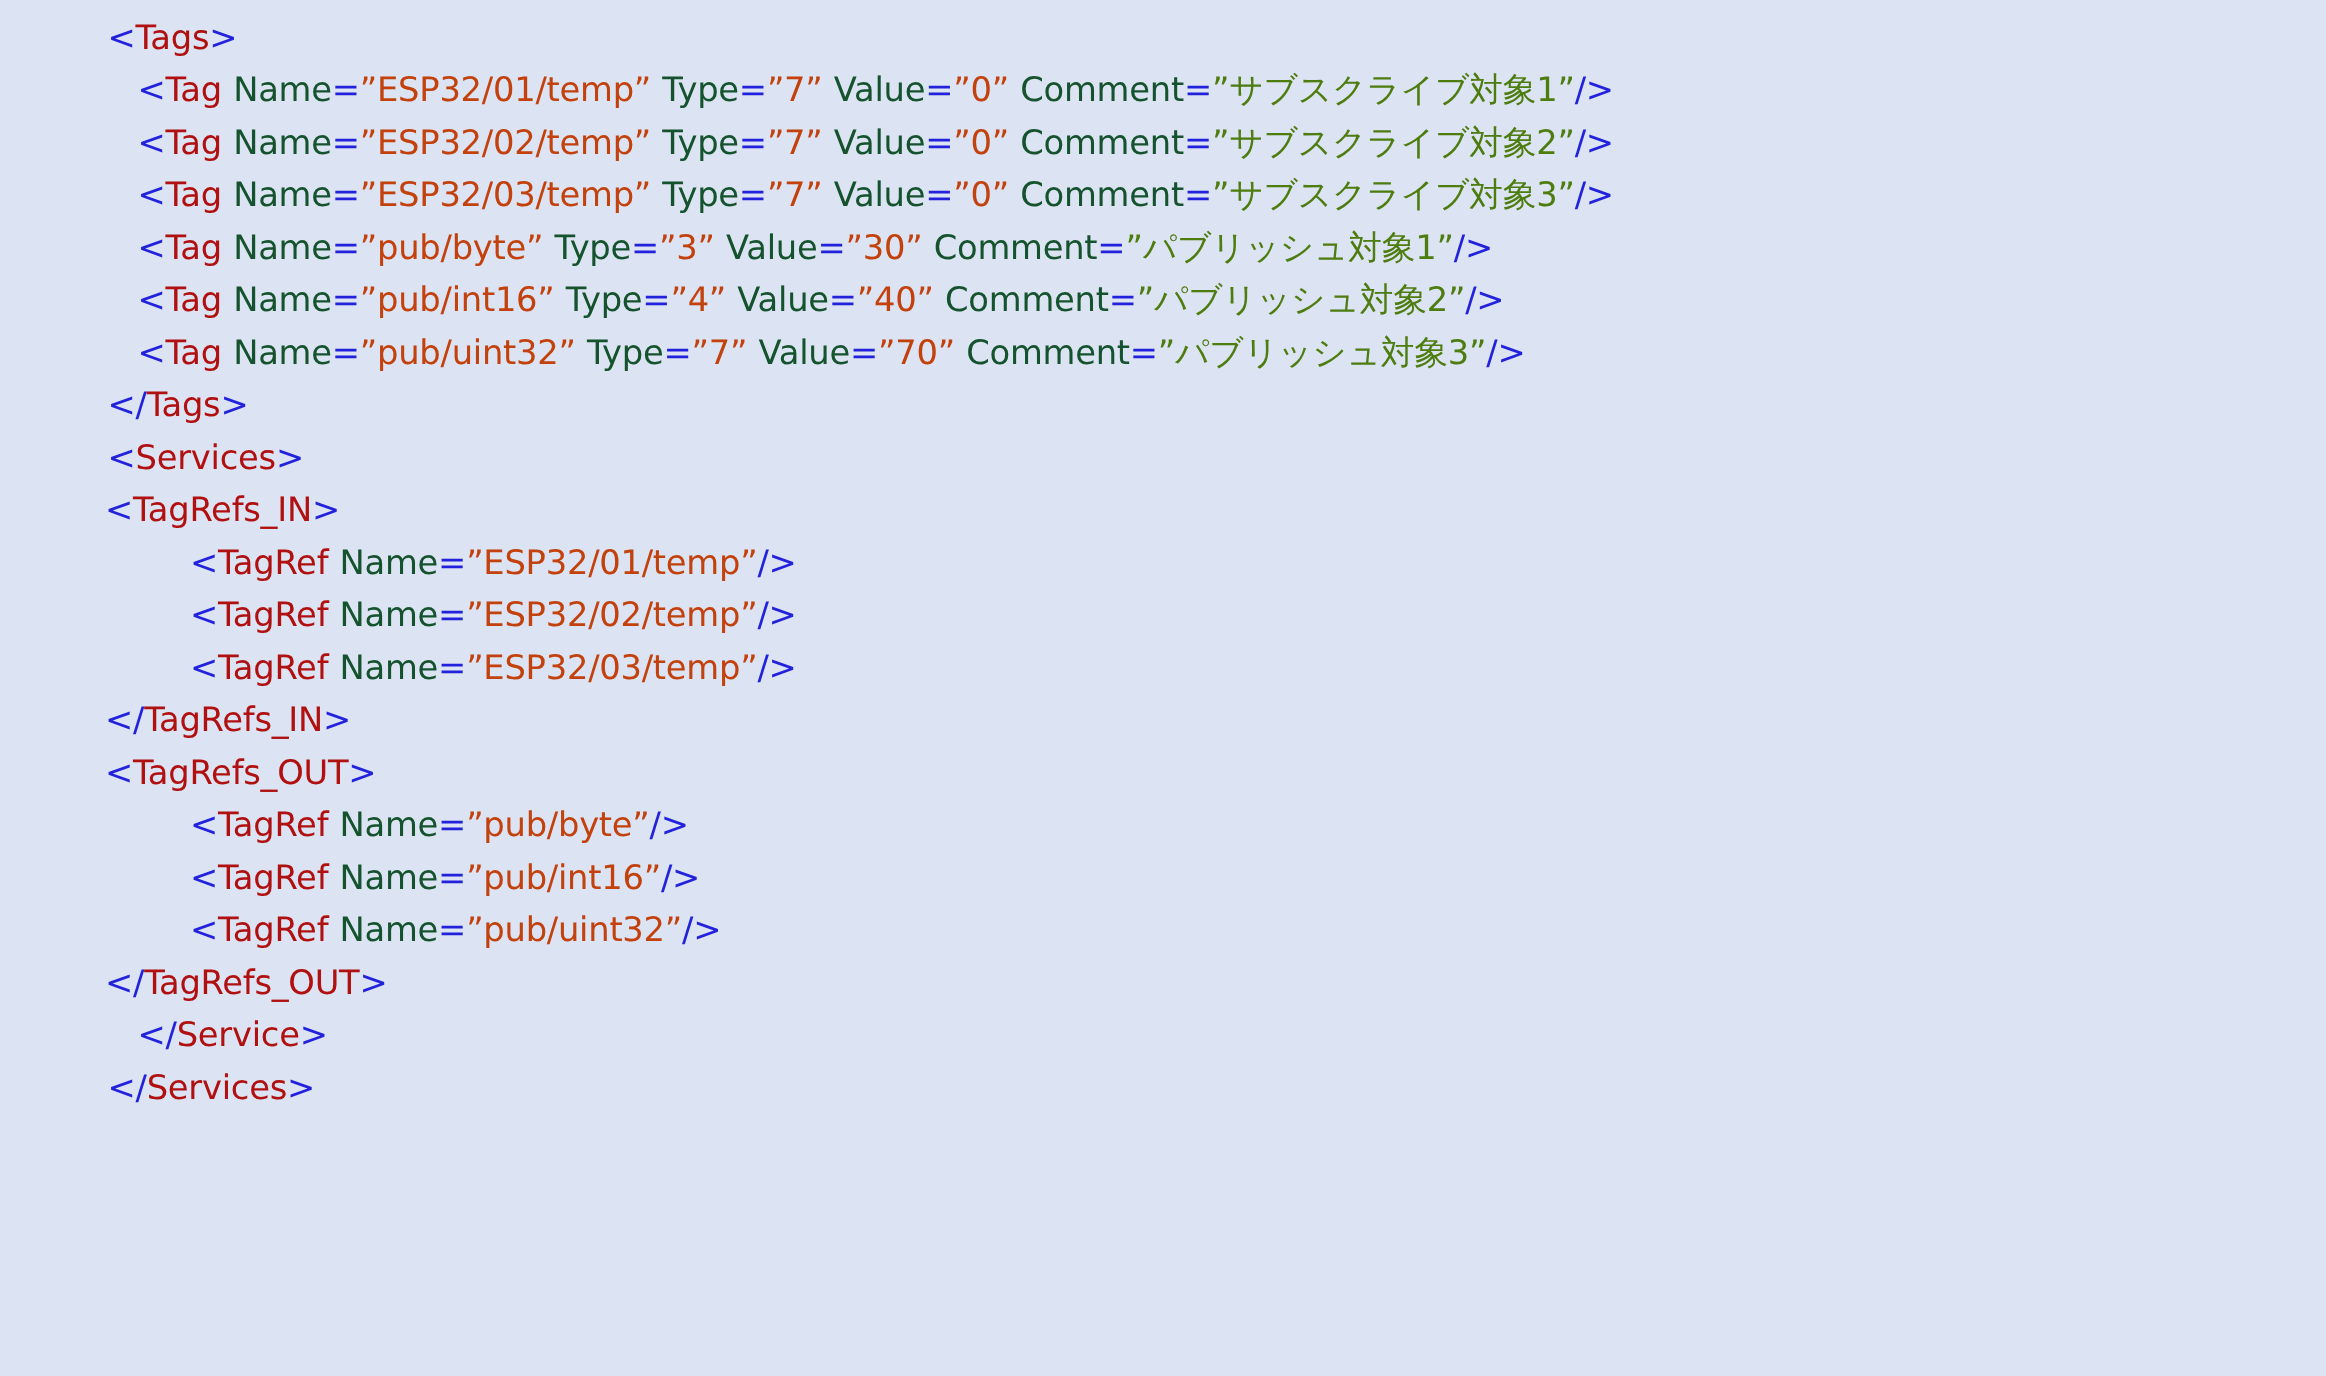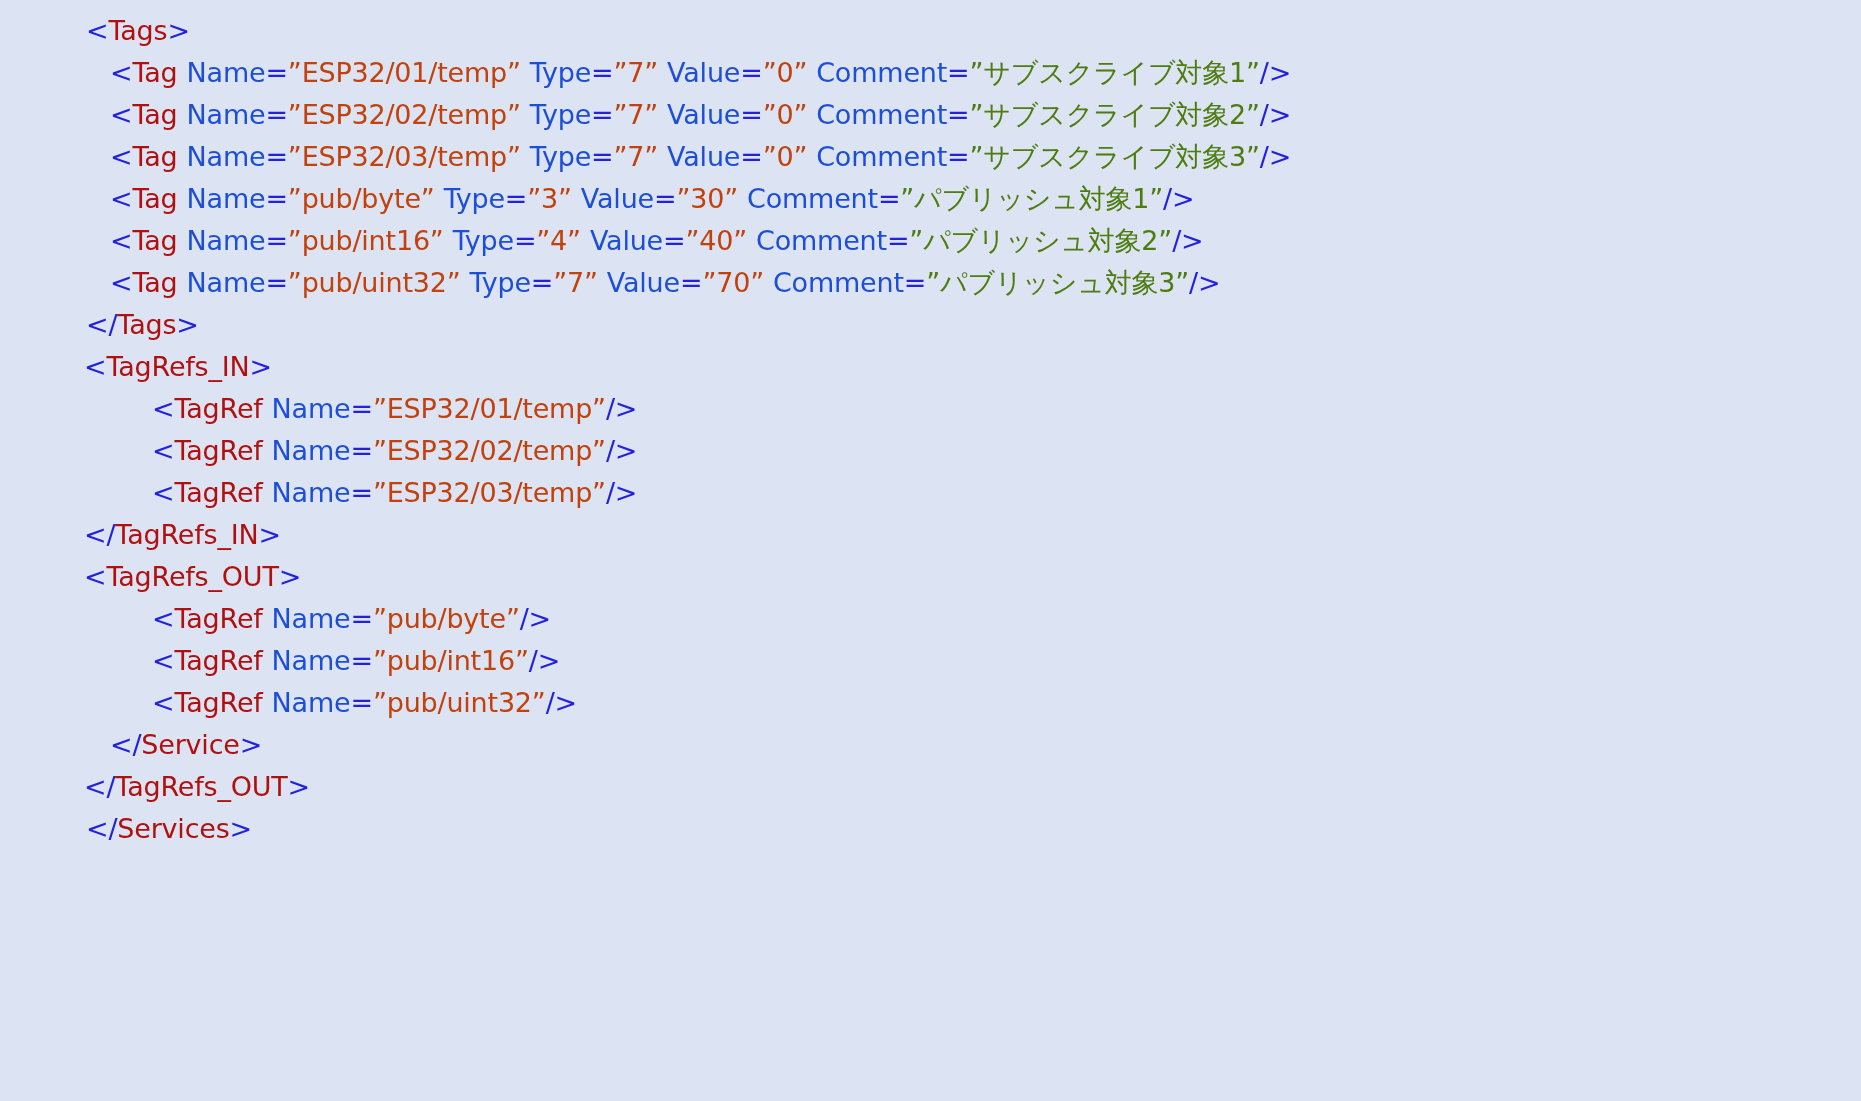--- a/index.html
+++ b/index.html
@@ -29,42 +29,43 @@
   }
   
   .ind0 { padding-left: 38px; }
   .ind1 { padding-left: 62px; }
   .ind2 { padding-left: 36px; }
   .ind3 { padding-left: 104px; }
 
   
   .brk   { color: #2222dd; }          
   .elem  { color: #b01010; }          
-  .attr  { color: #1d4ed8; }          
+  .attr  { color: #14532d; }          
   .val   { color: #c2410c; }          
   .jp    { color: #4d7c0f; font-family: "DejaVu Sans", "Liberation Sans", sans-serif; }
   .sp    { display:inline-block; width: 9px; }
 </style>
 </head>
 <body>
 
 <div id="xml-view">
     <div class="code-line ind0"><span class="brk">&lt;</span><span class="elem">Tags</span><span class="brk">&gt;</span></div>
     <div class="code-line ind1"><span class="brk">&lt;</span><span class="elem">Tag</span><span class="sp"></span><span class="attr">Name</span><span class="brk">=</span><span class="val">”ESP32/01/temp”</span><span class="sp"></span><span class="attr">Type</span><span class="brk">=</span><span class="val">”7”</span><span class="sp"></span><span class="attr">Value</span><span class="brk">=</span><span class="val">”0”</span><span class="sp"></span><span class="attr">Comment</span><span class="brk">=</span><span class="val jp">”サブスクライブ対象1”</span><span class="brk">/&gt;</span></div>
     <div class="code-line ind1"><span class="brk">&lt;</span><span class="elem">Tag</span><span class="sp"></span><span class="attr">Name</span><span class="brk">=</span><span class="val">”ESP32/02/temp”</span><span class="sp"></span><span class="attr">Type</span><span class="brk">=</span><span class="val">”7”</span><span class="sp"></span><span class="attr">Value</span><span class="brk">=</span><span class="val">”0”</span><span class="sp"></span><span class="attr">Comment</span><span class="brk">=</span><span class="val jp">”サブスクライブ対象2”</span><span class="brk">/&gt;</span></div>
     <div class="code-line ind1"><span class="brk">&lt;</span><span class="elem">Tag</span><span class="sp"></span><span class="attr">Name</span><span class="brk">=</span><span class="val">”ESP32/03/temp”</span><span class="sp"></span><span class="attr">Type</span><span class="brk">=</span><span class="val">”7”</span><span class="sp"></span><span class="attr">Value</span><span class="brk">=</span><span class="val">”0”</span><span class="sp"></span><span class="attr">Comment</span><span class="brk">=</span><span class="val jp">”サブスクライブ対象3”</span><span class="brk">/&gt;</span></div>
     <div class="code-line ind1"><span class="brk">&lt;</span><span class="elem">Tag</span><span class="sp"></span><span class="attr">Name</span><span class="brk">=</span><span class="val">”pub/byte”</span><span class="sp"></span><span class="attr">Type</span><span class="brk">=</span><span class="val">”3”</span><span class="sp"></span><span class="attr">Value</span><span class="brk">=</span><span class="val">”30”</span><span class="sp"></span><span class="attr">Comment</span><span class="brk">=</span><span class="val jp">”パブリッシュ対象1”</span><span class="brk">/&gt;</span></div>
     <div class="code-line ind1"><span class="brk">&lt;</span><span class="elem">Tag</span><span class="sp"></span><span class="attr">Name</span><span class="brk">=</span><span class="val">”pub/int16”</span><span class="sp"></span><span class="attr">Type</span><span class="brk">=</span><span class="val">”4”</span><span class="sp"></span><span class="attr">Value</span><span class="brk">=</span><span class="val">”40”</span><span class="sp"></span><span class="attr">Comment</span><span class="brk">=</span><span class="val jp">”パブリッシュ対象2”</span><span class="brk">/&gt;</span></div>
     <div class="code-line ind1"><span class="brk">&lt;</span><span class="elem">Tag</span><span class="sp"></span><span class="attr">Name</span><span class="brk">=</span><span class="val">”pub/uint32”</span><span class="sp"></span><span class="attr">Type</span><span class="brk">=</span><span class="val">”7”</span><span class="sp"></span><span class="attr">Value</span><span class="brk">=</span><span class="val">”70”</span><span class="sp"></span><span class="attr">Comment</span><span class="brk">=</span><span class="val jp">”パブリッシュ対象3”</span><span class="brk">/&gt;</span></div>
     <div class="code-line ind0"><span class="brk">&lt;</span><span class="brk">/</span><span class="elem">Tags</span><span class="brk">&gt;</span></div>
+    <div class="code-line ind0"><span class="brk">&lt;</span><span class="elem">Services</span><span class="brk">&gt;</span></div>
     <div class="code-line ind2"><span class="brk">&lt;</span><span class="elem">TagRefs_IN</span><span class="brk">&gt;</span></div>
     <div class="code-line ind3"><span class="brk">&lt;</span><span class="elem">TagRef</span><span class="sp"></span><span class="attr">Name</span><span class="brk">=</span><span class="val">”ESP32/01/temp”</span><span class="brk">/&gt;</span></div>
     <div class="code-line ind3"><span class="brk">&lt;</span><span class="elem">TagRef</span><span class="sp"></span><span class="attr">Name</span><span class="brk">=</span><span class="val">”ESP32/02/temp”</span><span class="brk">/&gt;</span></div>
     <div class="code-line ind3"><span class="brk">&lt;</span><span class="elem">TagRef</span><span class="sp"></span><span class="attr">Name</span><span class="brk">=</span><span class="val">”ESP32/03/temp”</span><span class="brk">/&gt;</span></div>
     <div class="code-line ind2"><span class="brk">&lt;</span><span class="brk">/</span><span class="elem">TagRefs_IN</span><span class="brk">&gt;</span></div>
     <div class="code-line ind2"><span class="brk">&lt;</span><span class="elem">TagRefs_OUT</span><span class="brk">&gt;</span></div>
     <div class="code-line ind3"><span class="brk">&lt;</span><span class="elem">TagRef</span><span class="sp"></span><span class="attr">Name</span><span class="brk">=</span><span class="val">”pub/byte”</span><span class="brk">/&gt;</span></div>
     <div class="code-line ind3"><span class="brk">&lt;</span><span class="elem">TagRef</span><span class="sp"></span><span class="attr">Name</span><span class="brk">=</span><span class="val">”pub/int16”</span><span class="brk">/&gt;</span></div>
     <div class="code-line ind3"><span class="brk">&lt;</span><span class="elem">TagRef</span><span class="sp"></span><span class="attr">Name</span><span class="brk">=</span><span class="val">”pub/uint32”</span><span class="brk">/&gt;</span></div>
+    <div class="code-line ind2"><span class="brk">&lt;</span><span class="brk">/</span><span class="elem">TagRefs_OUT</span><span class="brk">&gt;</span></div>
     <div class="code-line ind1"><span class="brk">&lt;</span><span class="brk">/</span><span class="elem">Service</span><span class="brk">&gt;</span></div>
-    <div class="code-line ind2"><span class="brk">&lt;</span><span class="brk">/</span><span class="elem">TagRefs_OUT</span><span class="brk">&gt;</span></div>
     <div class="code-line ind0"><span class="brk">&lt;</span><span class="brk">/</span><span class="elem">Services</span><span class="brk">&gt;</span></div>
   </div>
 
 </body></html>

